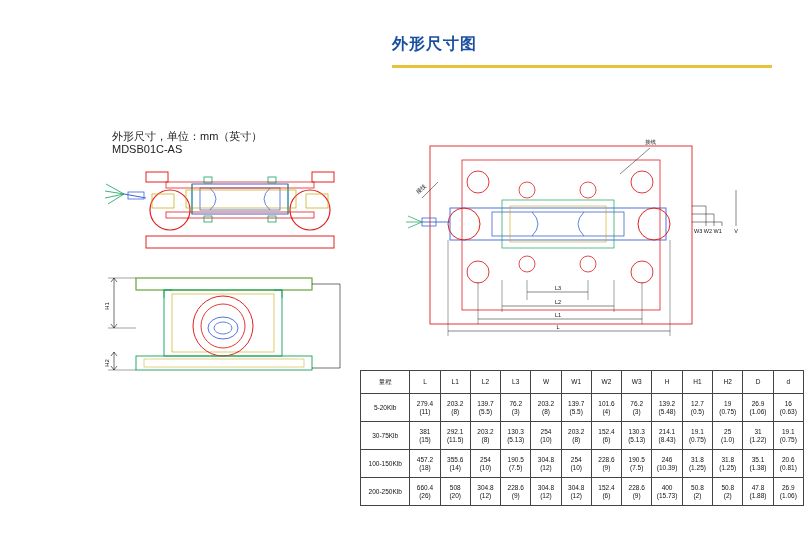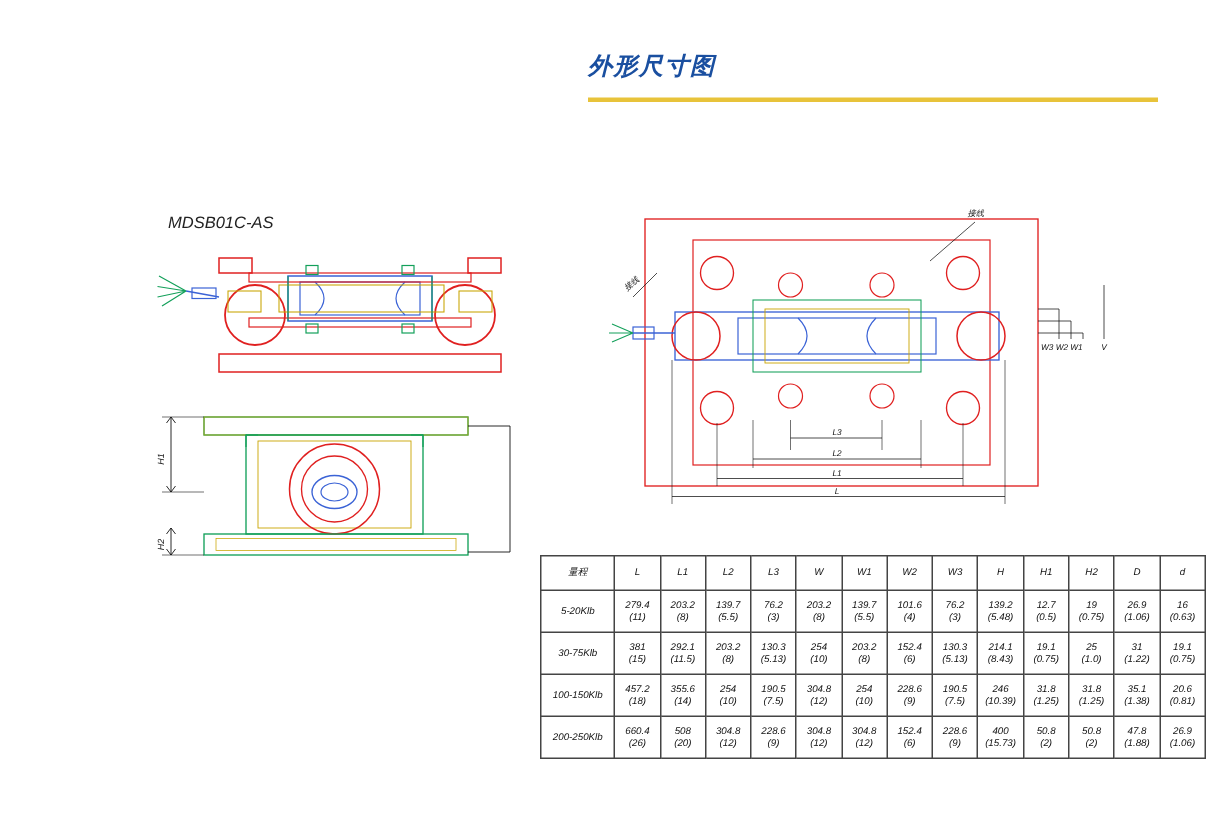--- a/index.html
+++ b/index.html
@@ -1,21 +1,21 @@
 <!DOCTYPE html>
 <html><head>
 <meta charset="utf-8">
 <style>
   html,body{margin:0;padding:0;}
   body{
     width:804px;height:545px;background:#ffffff;
     font-family:"Liberation Sans","DejaVu Sans",sans-serif;
     position:relative;overflow:hidden;
   }
-  .page{position:absolute;inset:0;font-style:italic;}
+  .page{position:absolute;inset:0;}
 
   
   .heading-wrap{position:absolute;left:392px;top:34px;width:380px;}
   .heading-title{
     font-size:16px;font-weight:bold;color:#1a4fa0;letter-spacing:1px;
   }
   .heading-rule{
     margin-top:10px;height:3px;background:#e8c33a;width:380px;
   }
 
@@ -52,20 +52,21 @@
 <body>
 
 <div class="page">
 
   <div class="heading-wrap">
     <div class="heading-title">外形尺寸图</div>
     <div class="heading-rule"></div>
   </div>
 
   <div class="model-label">MDSB01C-AS</div>
+  <div class="unit-label">外形尺寸，单位：mm（英寸）</div>
 
   <svg class="dwg" style="left:100px;top:150px;" width="280" height="120" viewBox="0 0 280 120">
 
     <rect x="46" y="22" width="22" height="10" fill="none" stroke="#e02020" stroke-width="1"></rect>
     <rect x="212" y="22" width="22" height="10" fill="none" stroke="#e02020" stroke-width="1"></rect>
     <rect x="46" y="86" width="188" height="12" fill="none" stroke="#e02020" stroke-width="1"></rect>
 
     <circle cx="70" cy="60" r="20" fill="none" stroke="#e02020" stroke-width="1.2"></circle>
     <circle cx="210" cy="60" r="20" fill="none" stroke="#e02020" stroke-width="1.2"></circle>
 

